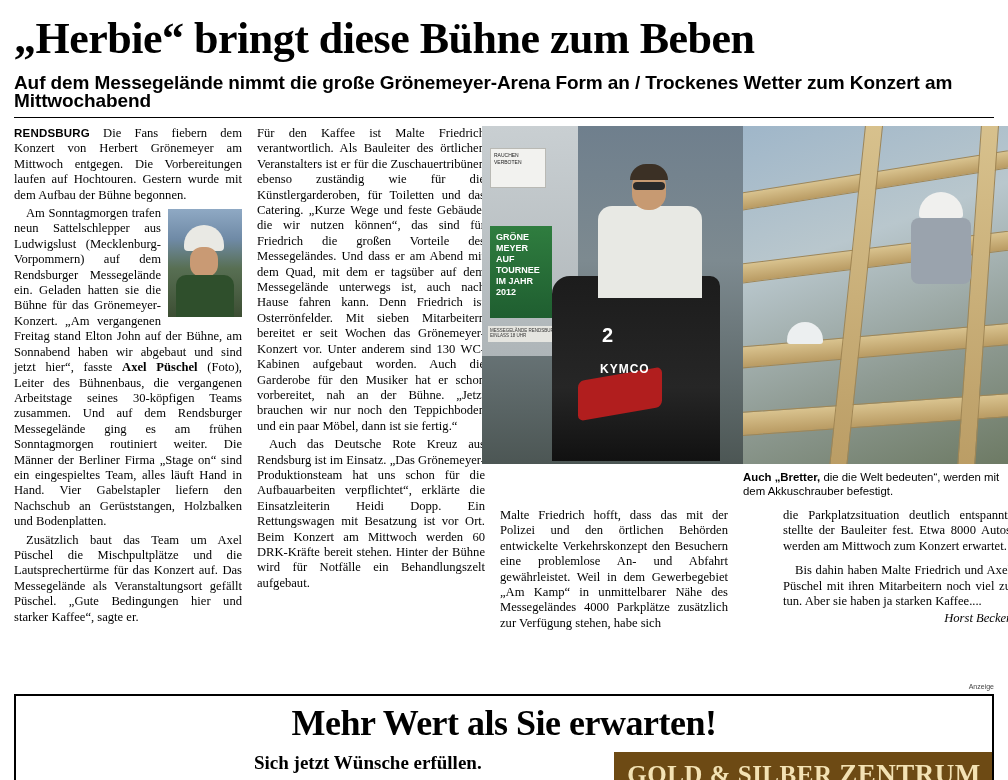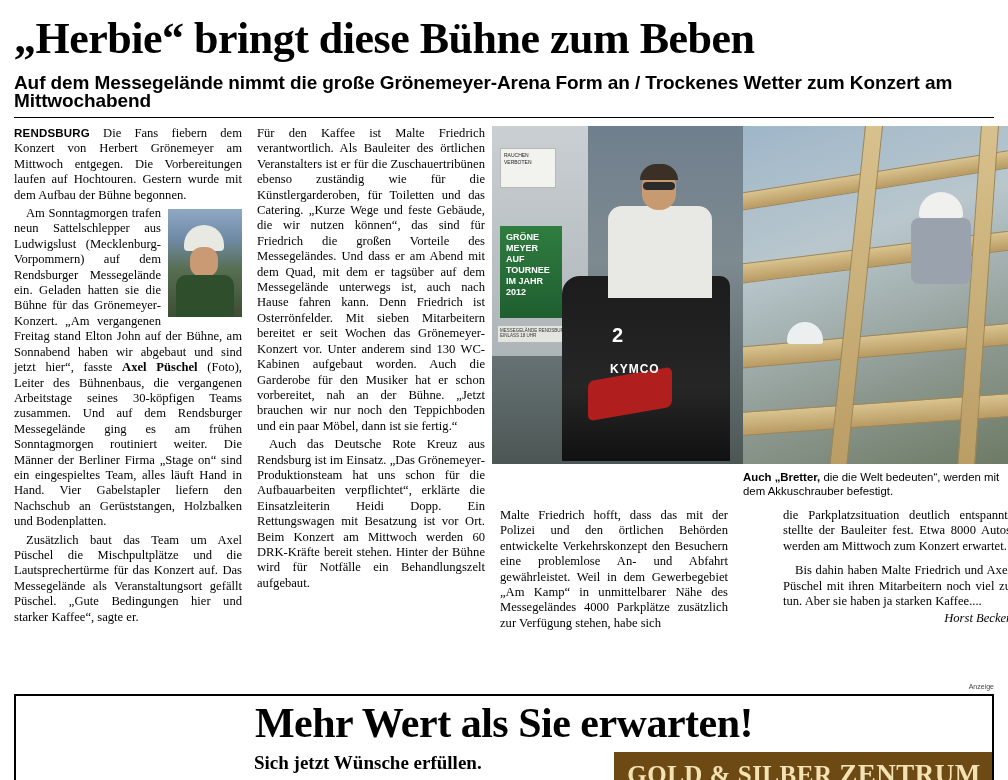--- a/index.html
+++ b/index.html
@@ -114,21 +114,21 @@
     background: #2f4f2c;
     border-radius: 10px 10px 0 0;
   }
 
   
   .photo {
     position: absolute;
     overflow: hidden;
   }
   .photo-a {
-    left: 478px;
+    left: 468px;
     top: 0;
     width: 275px;
     height: 338px;
     background: linear-gradient(180deg,#6f7f8d 0%, #7d8a90 40%, #4c5654 100%);
   }
   .photo-b {
     left: 729px;
     top: 0;
     width: 265px;
     height: 338px;
@@ -261,21 +261,21 @@
     left: 0; top: 0;
     width: 980px; height: 100px;
     border: 2px solid #000;
     box-sizing: border-box;
     background: #fff;
     overflow: hidden;
   }
   .ad-head {
     font-family: "Liberation Serif", serif;
     font-weight: bold;
-    font-size: 42px;
+    font-size: 36px;
     line-height: 46px;
     text-align: center;
     margin-top: 4px;
     letter-spacing: -0.5px;
   }
   .ad-sub {
     font-family: "Liberation Serif", serif;
     font-weight: bold;
     font-size: 19px;
     line-height: 25px;

